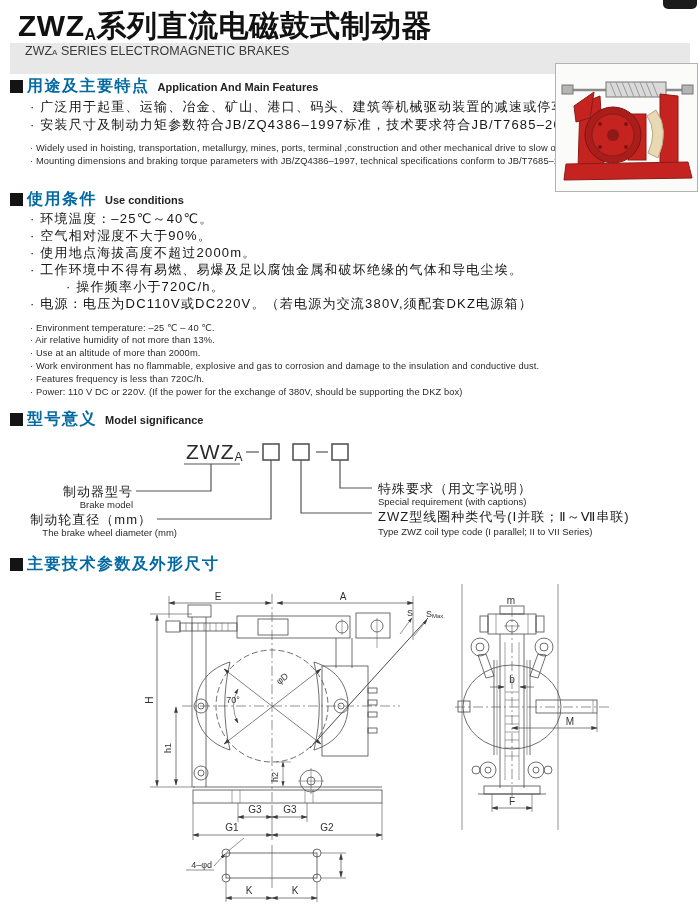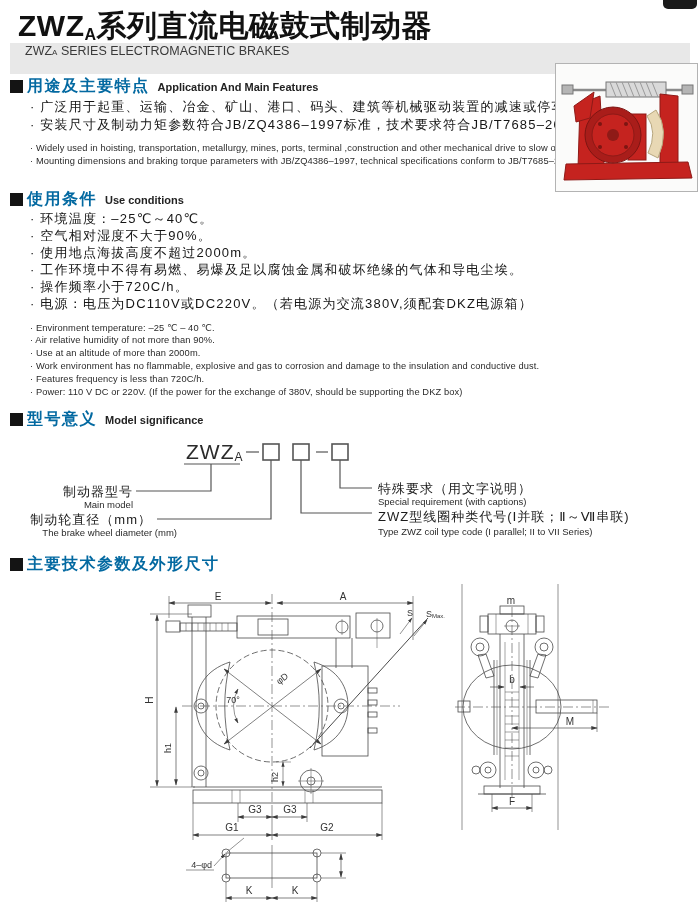--- a/index.html
+++ b/index.html
@@ -99,24 +99,24 @@
 
 <div class="sec-hdr" style="top:189px;">
   <span class="sq"></span>
   <span class="sec-cn">使用条件</span>
   <span class="sec-en">Use  conditions</span>
 </div>
 <div class="cn-line" style="top:210px;">· 环境温度：–25℃～40℃。</div>
 <div class="cn-line" style="top:227px;">· 空气相对湿度不大于90%。</div>
 <div class="cn-line" style="top:244px;">· 使用地点海拔高度不超过2000m。</div>
 <div class="cn-line" style="top:261px;">· 工作环境中不得有易燃、易爆及足以腐蚀金属和破坏绝缘的气体和导电尘埃。</div>
-<div class="cn-line" style="top:278px;">· 操作频率小于720C/h。</div>
+<div class="cn-line" style="top:278px;margin-left:36px;">· 操作频率小于720C/h。</div>
 <div class="cn-line" style="top:295px;">· 电源：电压为DC110V或DC220V。（若电源为交流380V,须配套DKZ电源箱）</div>
 <div class="en-line" style="top:322px;">· Environment temperature: –25 ℃ – 40 ℃.</div>
-<div class="en-line" style="top:335px;">· Air relative humidity of not more than 90%.</div>
+<div class="en-line" style="top:335px;">· Air relative humidity of not more than 13%.</div>
 <div class="en-line" style="top:348px;">· Use at an altitude of more than 2000m.</div>
 <div class="en-line" style="top:361px;">· Work environment has no flammable, explosive and gas to corrosion and damage to the insulation and conductive dust.</div>
 <div class="en-line" style="top:374px;">· Features frequency is less than 720C/h.</div>
 <div class="en-line" style="top:387px;">· Power: 110 V DC or 220V. (If the power for the exchange of 380V, should be supporting the DKZ box)</div>
 
 <div class="sec-hdr" style="top:409px;">
   <span class="sq"></span>
   <span class="sec-cn">型号意义</span>
   <span class="sec-en">Model  significance</span>
 </div>
@@ -133,21 +133,21 @@
     <polyline points="211,464 211,491 136,491"></polyline>
     <polyline points="271,460 271,519 157,519"></polyline>
     <polyline points="301,460 301,513 372,513"></polyline>
     <polyline points="340,460 340,488 372,488"></polyline>
   </g>
 </svg>
 
 <div class="model-code"><span>ZWZ</span><span class="sub">A</span></div>
 
 <div class="mlab-cn r-align" style="left:48px;top:483px;width:85px;">制动器型号</div>
-<div class="mlab-en r-align" style="left:48px;top:499px;width:85px;">Main model</div>
+<div class="mlab-en r-align" style="left:48px;top:499px;width:85px;">Brake model</div>
 <div class="mlab-cn r-align" style="left:20px;top:511px;width:132px;">制动轮直径（mm）</div>
 <div class="mlab-en r-align" style="left:10px;top:527px;width:167px;">The brake wheel diameter (mm)</div>
 <div class="mlab-cn" style="left:378px;top:480px;">特殊要求（用文字说明）</div>
 <div class="mlab-en" style="left:378px;top:496px;">Special requirement (with captions)</div>
 <div class="mlab-cn" style="left:378px;top:508px;">ZWZ型线圈种类代号(Ⅰ并联；Ⅱ～Ⅶ串联)</div>
 <div class="mlab-en" style="left:378px;top:526px;">Type ZWZ coil type code (I parallel; II to VII Series)</div>
 
 <div class="sec-hdr" style="top:554px;">
   <span class="sq"></span>
   <span class="sec-cn">主要技术参数及外形尺寸</span>

